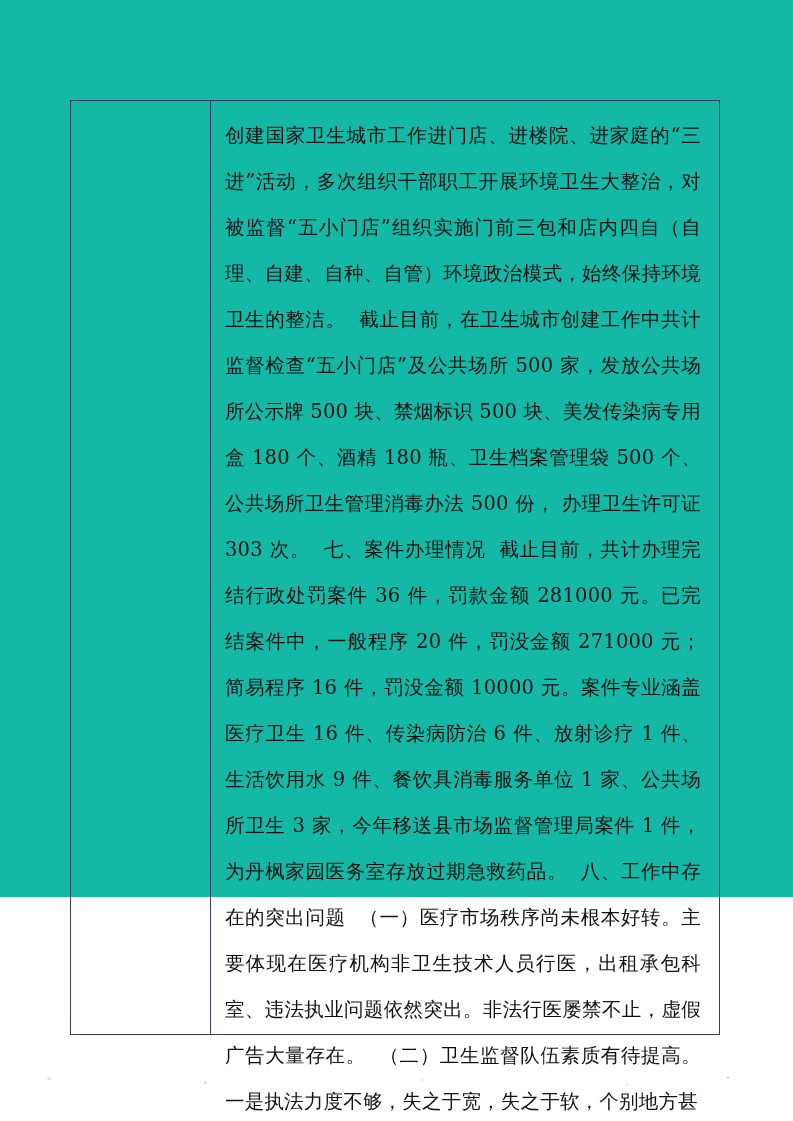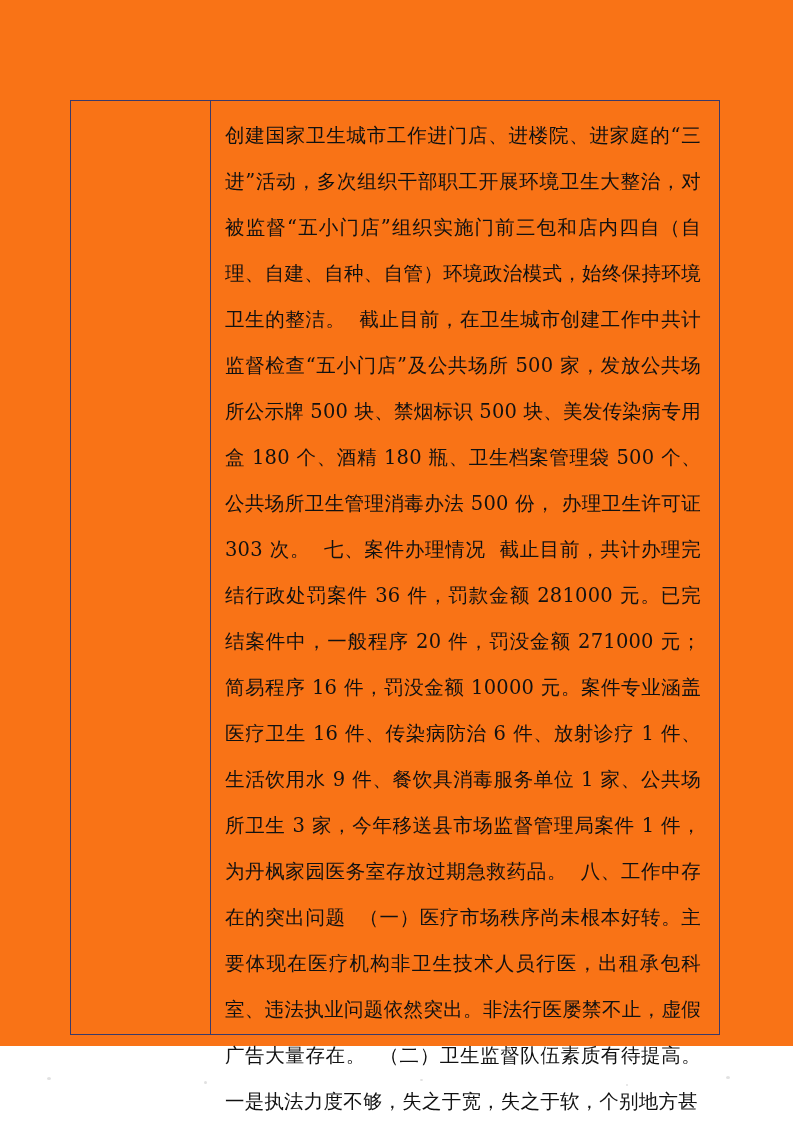--- a/index.html
+++ b/index.html
@@ -12,22 +12,22 @@
     height: 1121px;
     position: relative;
     font-family: "Liberation Serif", serif;
     overflow: hidden;
   }
   .page {
     position: absolute;
     left: 0;
     top: 0;
     width: 793px;
-    height: 1046px;
-    background: #f97316;
+    height: 897px;
+    background: #14b8a6;
   }
   
   .doc-table {
     position: absolute;
     left: 70px;
     top: 100px;
     width: 650px;
     height: 935px;
     border: 1px solid #3a3a6a;
     box-sizing: border-box;

